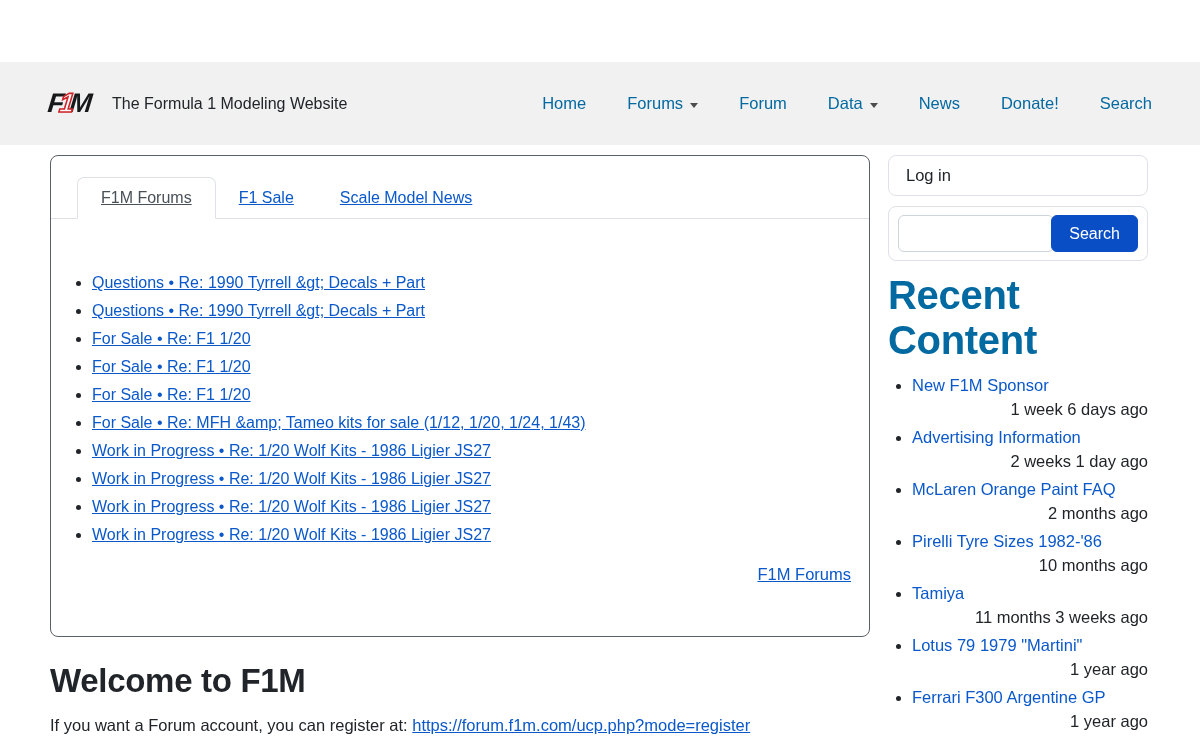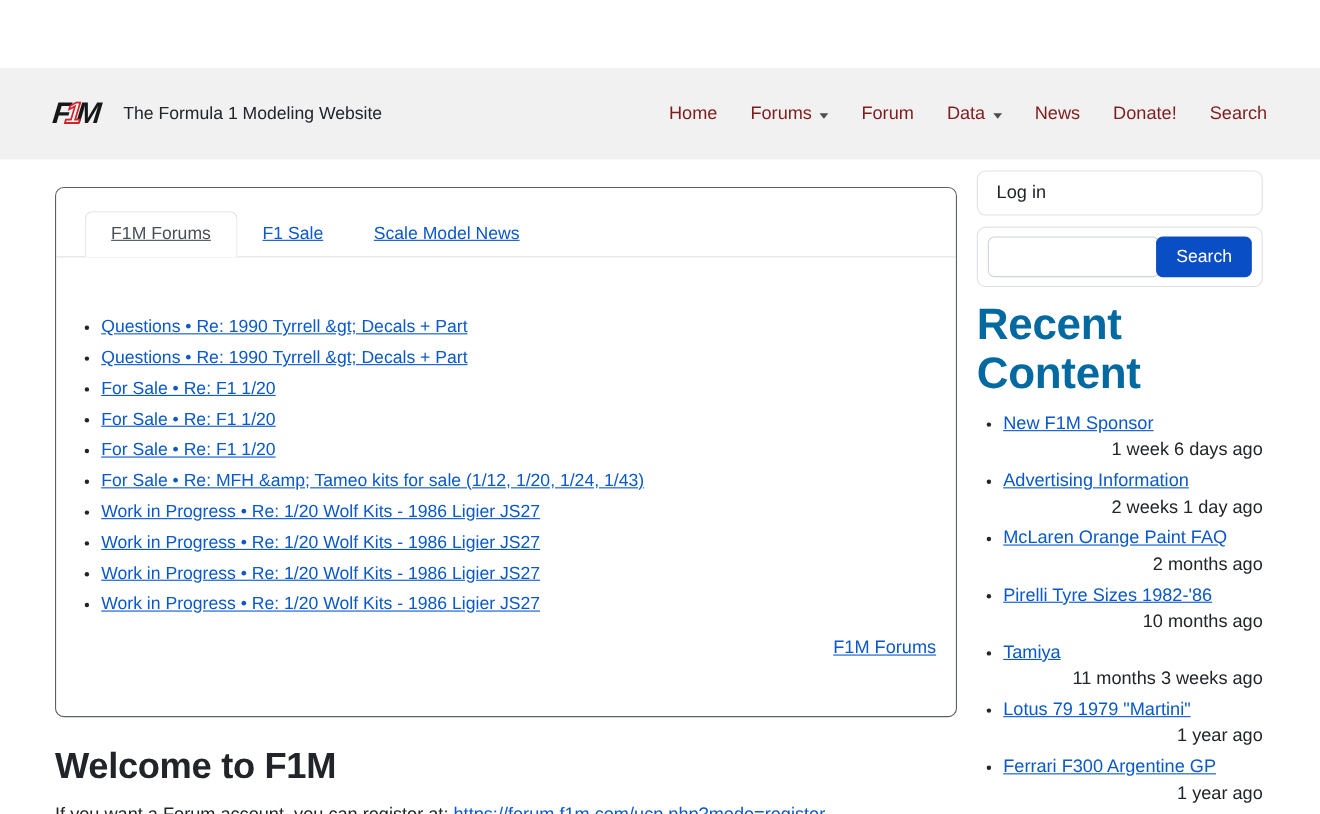--- a/index.html
+++ b/index.html
@@ -37,23 +37,23 @@
     text-shadow: 0 0 1px #cf2329;
     position: relative;
     z-index: 2;
     margin: 0 -3px;
   }
   .tagline { margin-left: 22px; font-size: 16px; color: #212529; }
   .main-nav {
     margin-left: auto;
     display: flex;
     align-items: center;
-    gap: 30px;
-    font-size: 16.5px;
-    color: #7f1d1d;
+    gap: 41px;
+    font-size: 16.5px;
+    color: #0369a1;
   }
   .main-nav .nav-item { display: flex; align-items: center; white-space: nowrap; }
   .caret {
     display: inline-block;
     width: 0; height: 0;
     border-left: 4px solid transparent;
     border-right: 4px solid transparent;
     border-top: 5px solid #4d4d4d;
     margin-left: 7px;
     margin-top: 3px;
@@ -64,21 +64,20 @@
     display: flex;
     padding: 10px 52px 0 50px;
     gap: 18px;
     align-items: flex-start;
   }
   .main-col { width: 820px; flex: none; }
   .side-col { width: 260px; flex: none; }
 
   
   .forum-card {
-    margin-top: 15px;
     border: 1px solid #5b6065;
     border-radius: 8px;
     background: #fff;
     padding-bottom: 52px;
   }
   .tab-row {
     display: flex;
     align-items: flex-end;
     padding: 21px 26px 0;
     border-bottom: 1px solid #dee2e6;
@@ -182,21 +181,20 @@
     margin: 12px 0 10px;
     font-size: 40px;
     font-weight: 600;
     letter-spacing: -0.3px;
     color: #0369a1;
   }
   .recent-list { list-style: disc; padding-left: 24px; }
   .recent-list li { margin-bottom: 4px; }
   .recent-list a {
     color: #0a58ca;
-    text-decoration: underline;
     font-size: 16.5px;
     line-height: 24px;
   }
   .recent-time {
     display: block;
     font-size: 16.5px;
     line-height: 24px;
     color: #212529;
     text-align: right;
   }

